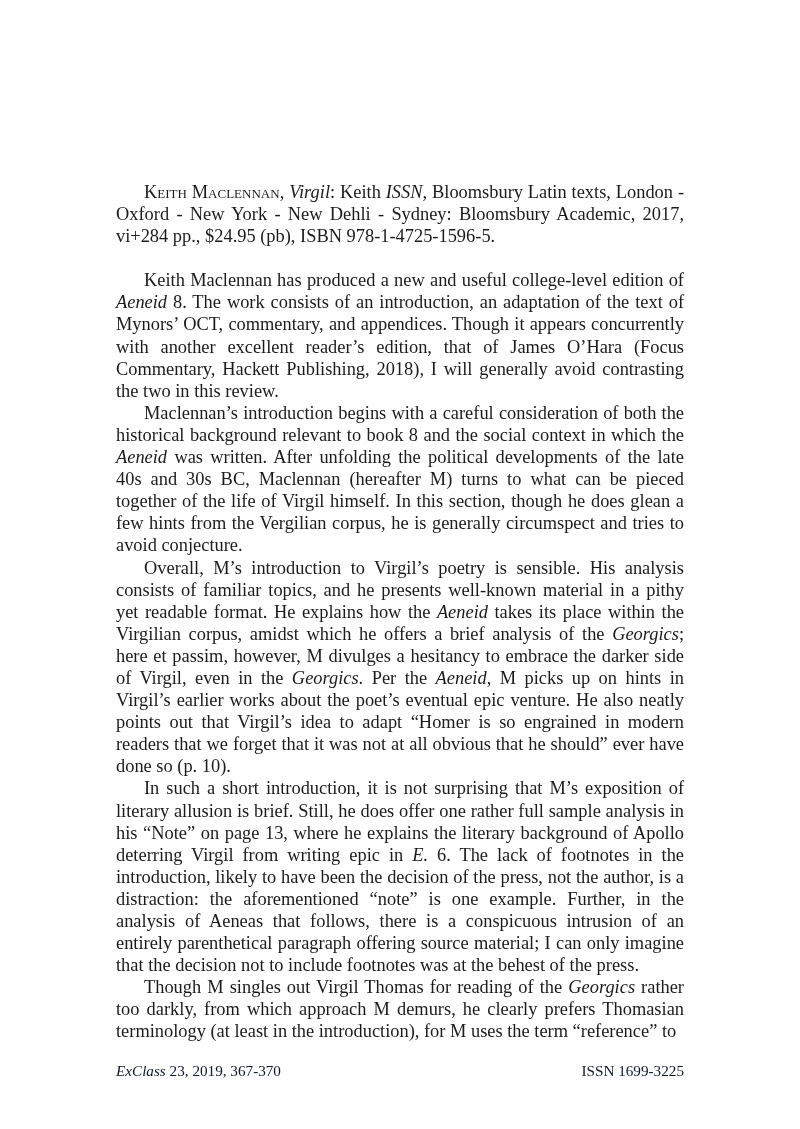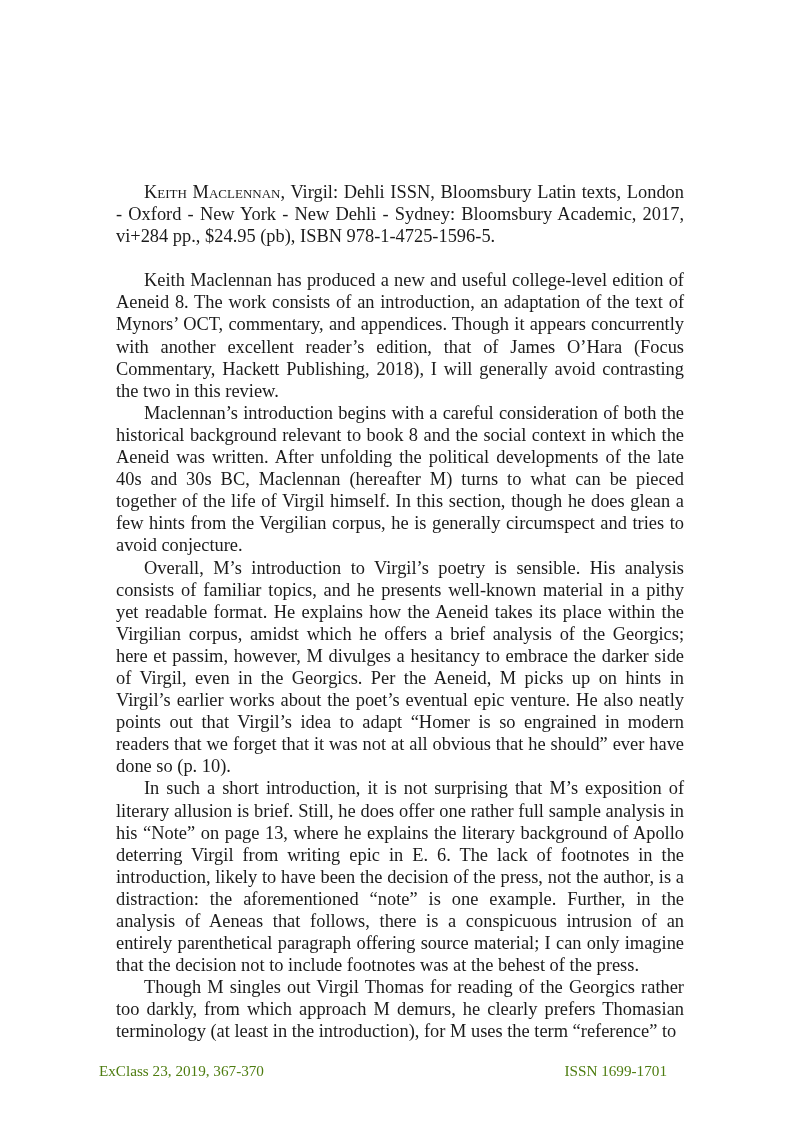--- a/index.html
+++ b/index.html
@@ -41,47 +41,48 @@
     margin: 0;
     text-indent: 28px;
   }
   .review-body p.citation-block {
     margin-bottom: 22px;
   }
   .smallcaps {
     font-variant: small-caps;
   }
   .ital {
+    font-style: italic;
   }
   .footer {
     position: absolute;
-    left: 99px;
+    left: 116px;
     top: 1061px;
     width: 568px;
     display: flex;
     justify-content: space-between;
     align-items: baseline;
     font-size: 15.2px;
     line-height: 19px;
-    color: #4d7c0f;
+    color: #0f172a;
   }
   .footer-left, .footer-right {
     white-space: nowrap;
   }
 </style>
 </head>
 <body>
 
 <div class="page">
 
   <div class="text-column">
     <div class="review-body">
 
       <p class="citation-block">
-        <span class="smallcaps">Keith Maclennan</span><span>, </span><span class="ital">Virgil</span><span>: Dehli </span><span class="ital">ISSN,</span><span> Bloomsbury Latin texts, London - Oxford - New York - New Dehli - Sydney: Bloomsbury Academic, 2017, vi+284 pp., $24.95 (pb), ISBN 978-1-4725-1596-5.</span>
+        <span class="smallcaps">Keith Maclennan</span><span>, </span><span class="ital">Virgil</span><span>: Keith </span><span class="ital">ISSN,</span><span> Bloomsbury Latin texts, London - Oxford - New York - New Dehli - Sydney: Bloomsbury Academic, 2017, vi+284 pp., $24.95 (pb), ISBN 978-1-4725-1596-5.</span>
       </p>
 
       <p>
         <span>Keith Maclennan has produced a new and useful college-level edition of </span><span class="ital">Aeneid</span><span> 8.  The work consists of an introduction, an adaptation of the text of Mynors’ OCT, commentary, and appendices. Though it appears concurrently with another excellent reader’s edition, that of James O’Hara (Focus Commentary, Hackett Publishing, 2018), I will generally avoid contrasting the two in this review.</span>
       </p>
 
       <p>
         <span>Maclennan’s introduction begins with a careful consideration of both the historical background relevant to book 8 and the social context in which the </span><span class="ital">Aeneid</span><span> was written.  After unfolding the political developments of the late 40s and 30s BC, Maclennan (hereafter M) turns to what can be pieced together of the life of Virgil himself.  In this section, though he does glean a few hints from the Vergilian corpus, he is generally circumspect and tries to avoid conjecture.</span>
       </p>
 
@@ -95,16 +96,16 @@
 
       <p>
         <span>Though M singles out Virgil Thomas for reading of the </span><span class="ital">Georgics</span><span> rather too darkly, from which approach M demurs, he clearly prefers Thomasian terminology (at least in the introduction), for M uses the term “reference” to</span>
       </p>
 
     </div>
   </div>
 
   <div class="footer">
     <div class="footer-left"><span class="ital">ExClass</span><span> 23, 2019, 367-370</span></div>
-    <div class="footer-right">ISSN 1699-1701</div>
+    <div class="footer-right">ISSN 1699-3225</div>
   </div>
 
 </div>
 
 </body></html>

